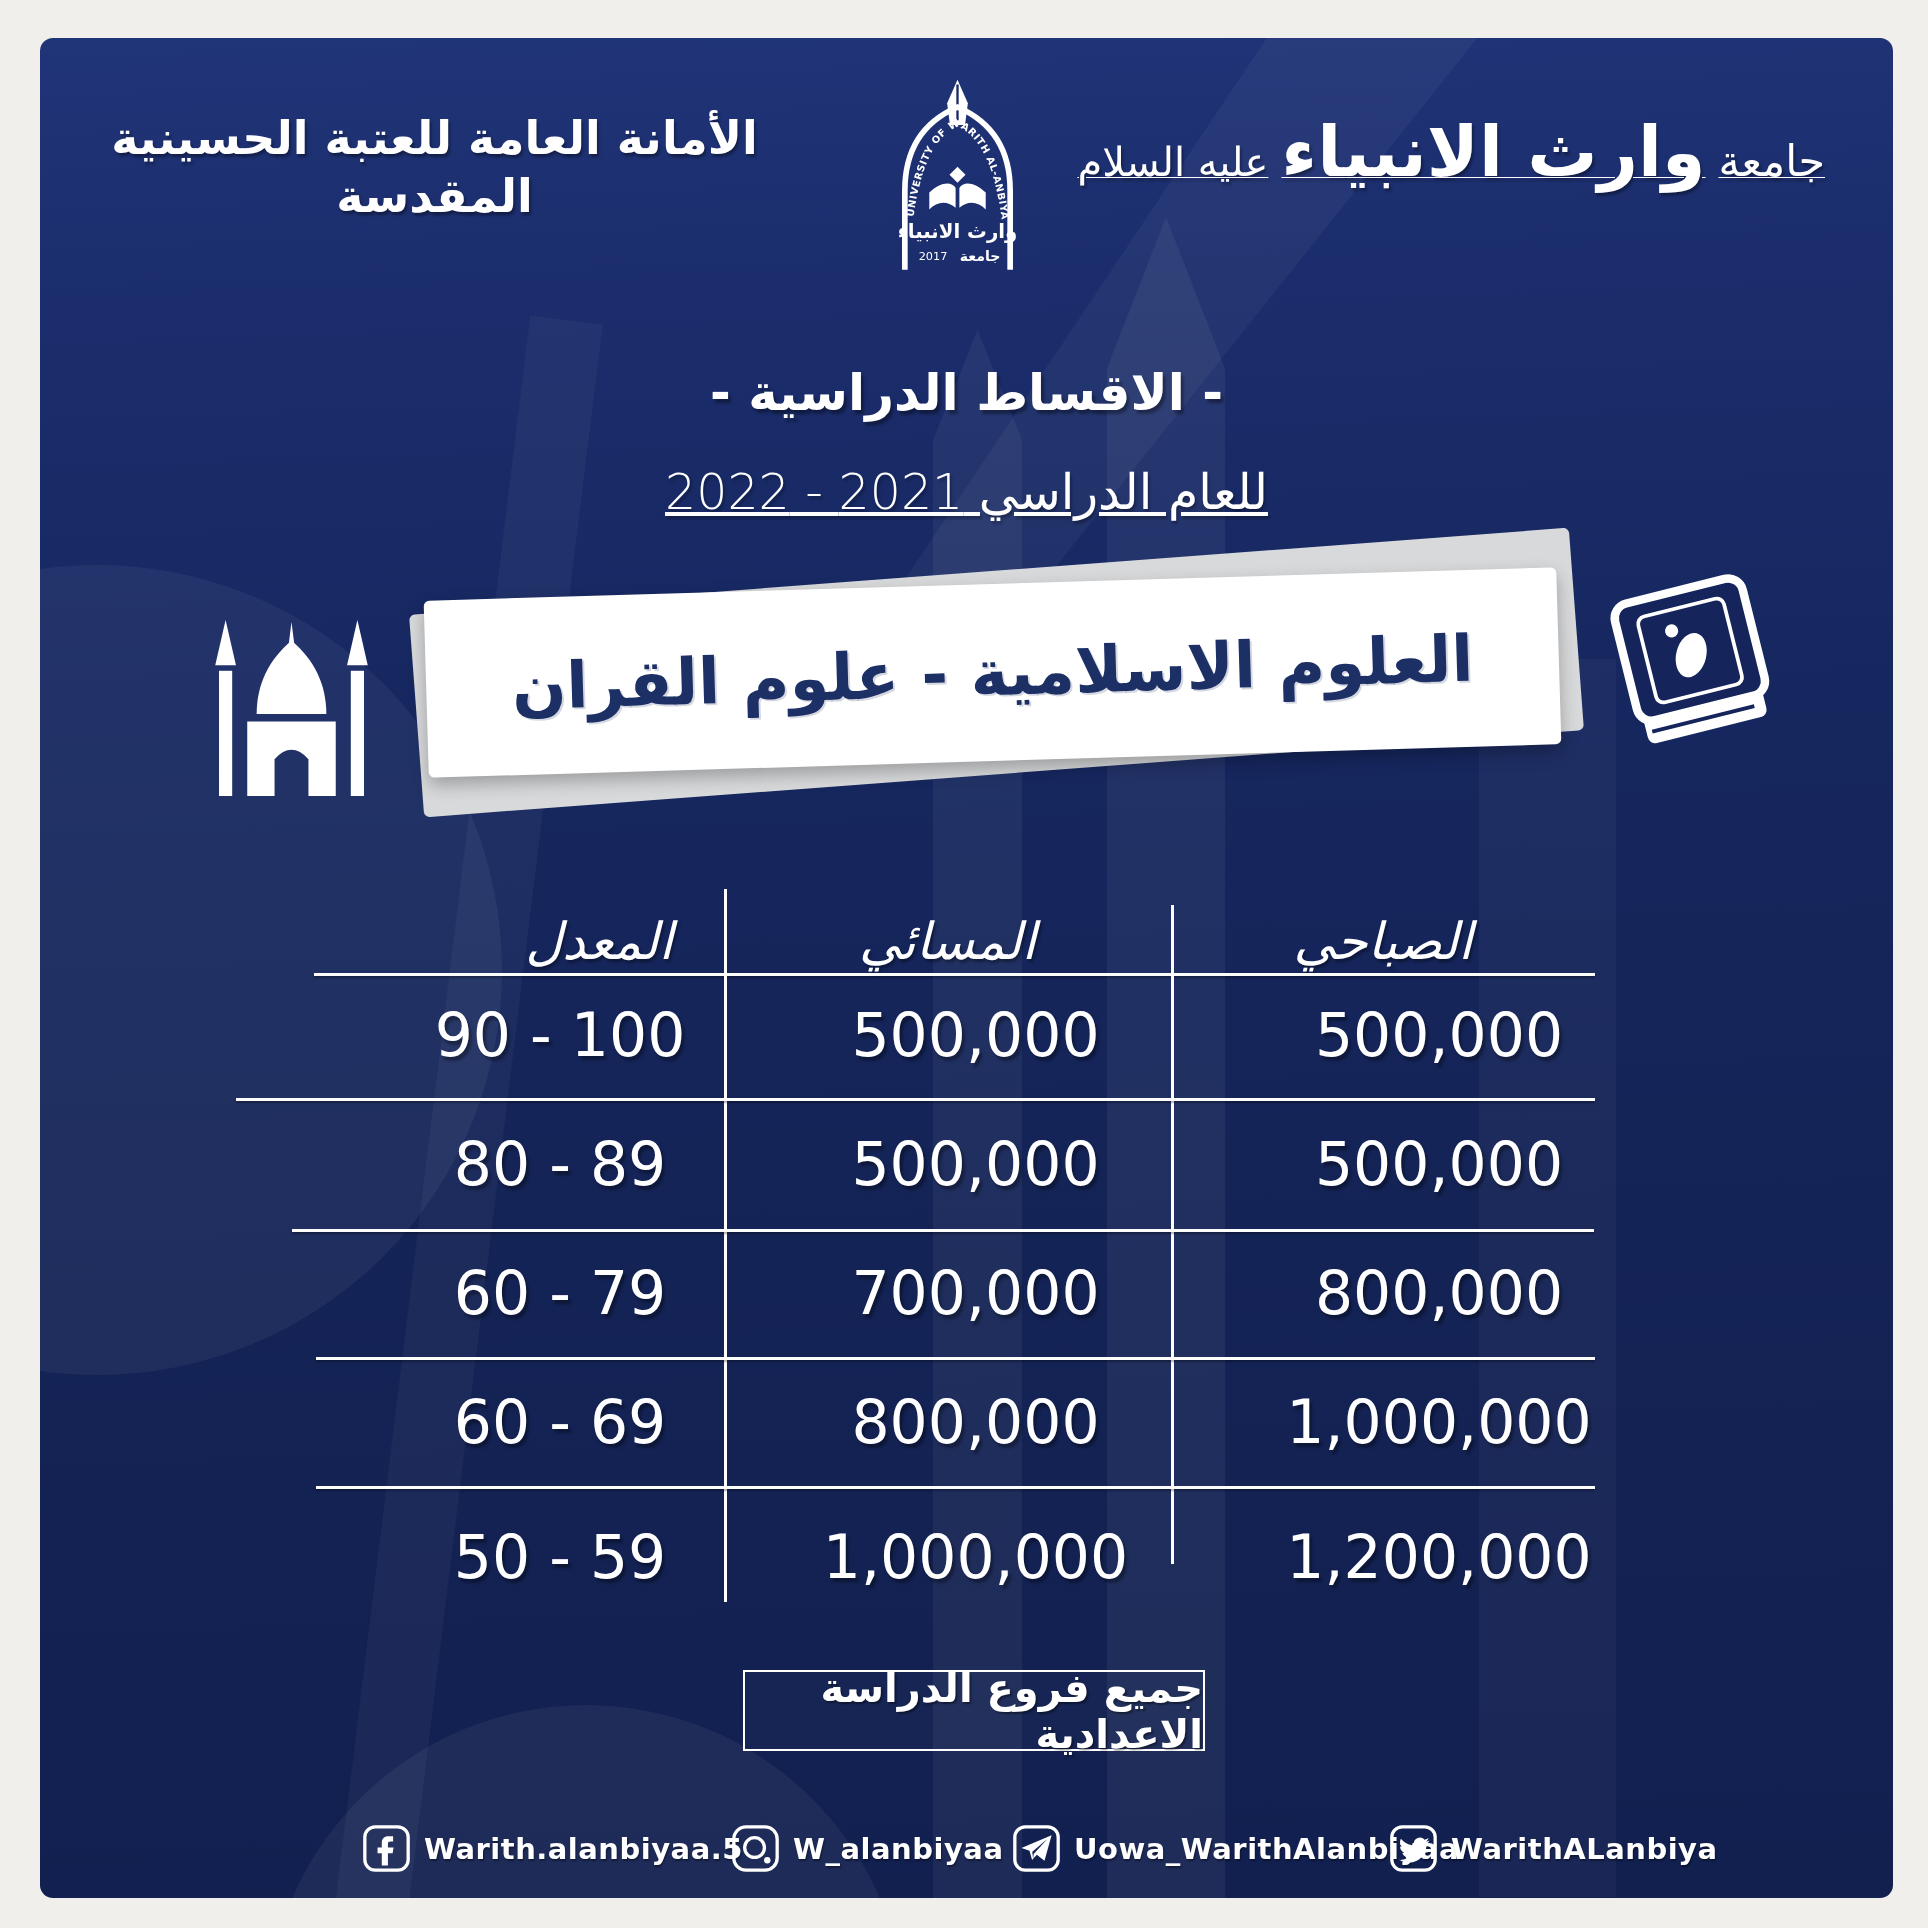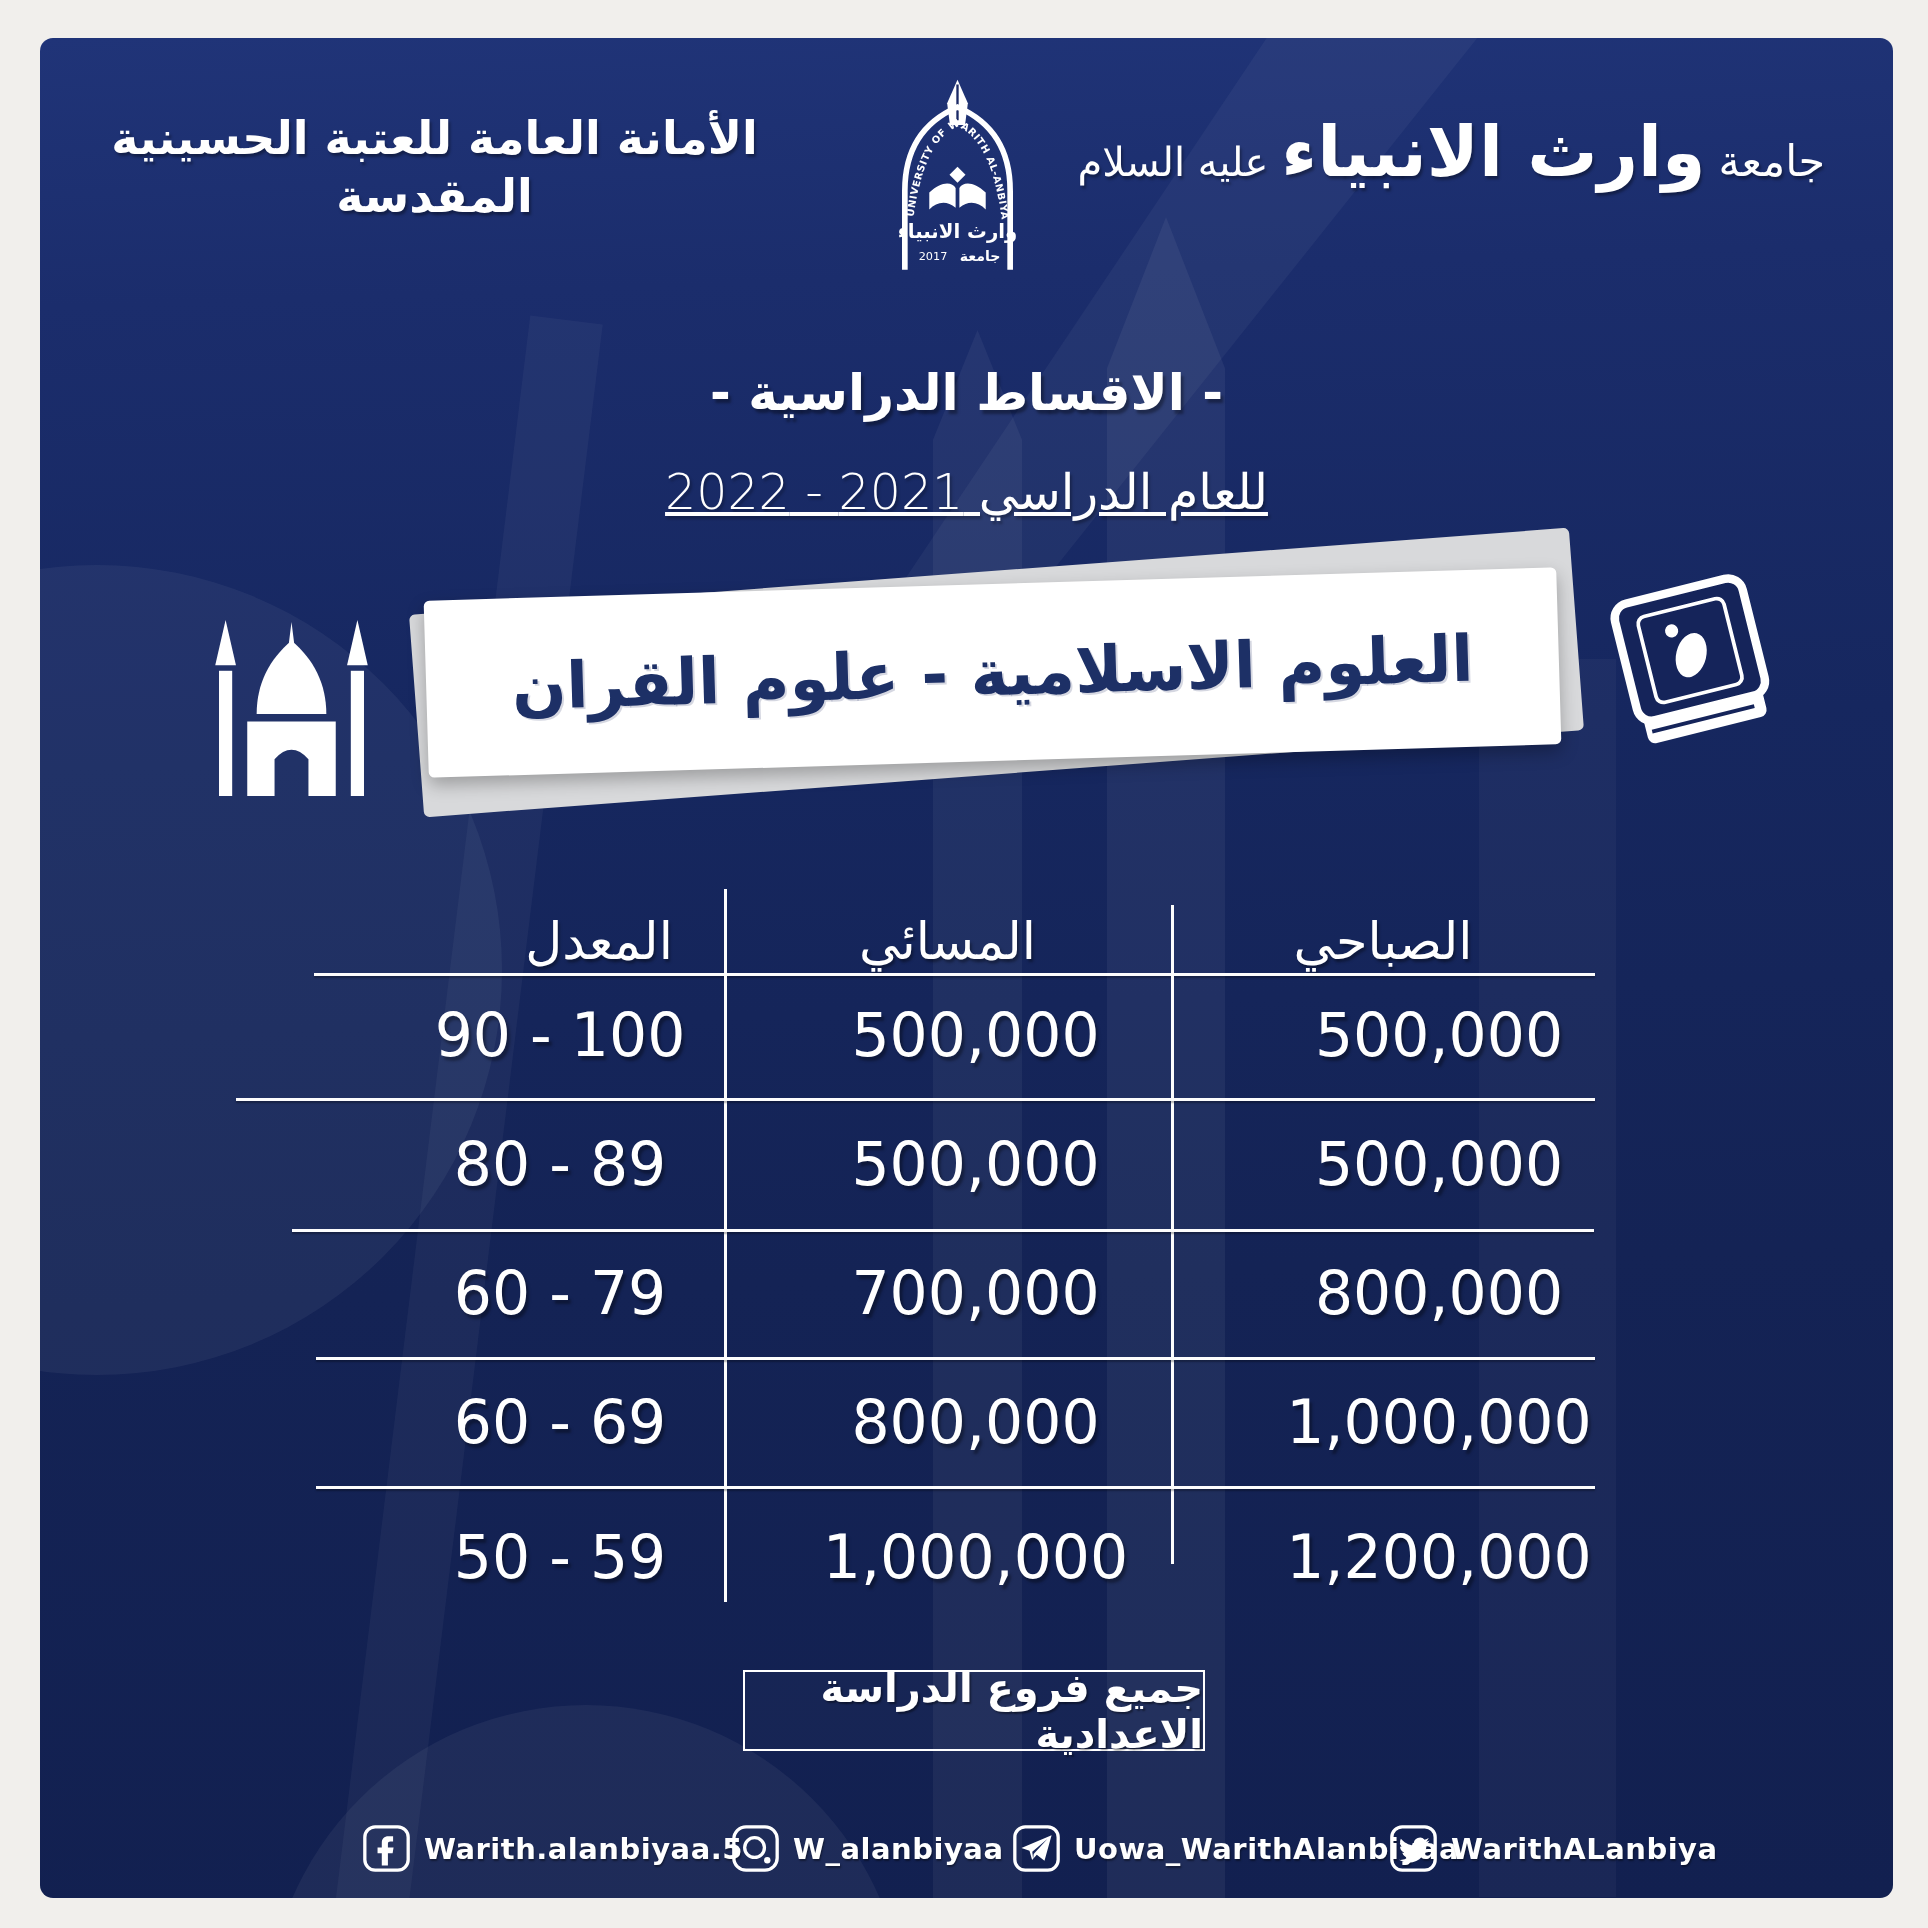--- a/index.html
+++ b/index.html
@@ -22,21 +22,21 @@
   .wm-dome-b{left:226px;top:1667px;width:640px;height:640px;border-radius:50%;
     background:rgba(255,255,255,.05);}
   .wm-diag{left:650px;top:-75px;width:847px;height:659px;background:rgba(255,255,255,.045);
     clip-path:polygon(74% 0,100% 0,38% 100%,22% 100%);}
   
   .calligraphy{position:absolute;left:62px;top:72px;width:665px;text-align:center;
     font-size:46px;font-weight:bold;line-height:1.25;direction:rtl;
     text-shadow:1.9px 2.8px 2.8px rgba(0,0,0,.35);}
   .emblem{position:absolute;left:846px;top:38px;}
   .univ-line{position:absolute;right:68px;top:73px;direction:rtl;text-align:center;
-    white-space:nowrap;text-shadow:1.9px 2.8px 2.8px rgba(0,0,0,.35);}
+    white-space:nowrap;text-shadow:1.9px 2.8px 2.8px rgba(0,0,0,.35);text-decoration:underline;}
   .univ-line .pre{font-size:43px;font-weight:400;}
   .univ-line .name{font-size:70px;font-weight:bold;margin:0 13px;}
   .univ-line .suf{font-size:40px;font-weight:300;}
   
   .title{position:absolute;left:0;top:326px;width:100%;text-align:center;direction:rtl;
     font-size:50px;font-weight:bold;letter-spacing:0.9px;text-shadow:2.8px 3.8px 2.8px rgba(0,0,0,.35);}
   .subtitle{position:absolute;left:0;top:426px;width:100%;text-align:center;direction:rtl;
     font-size:49px;font-weight:300;text-shadow:1.9px 2.8px 2.8px rgba(0,0,0,.3);text-decoration:underline;}
   
   .banner-wrap{position:absolute;left:0;top:0;width:100%;height:100%;}
@@ -45,21 +45,21 @@
   .banner-white{position:absolute;left:386px;top:546px;width:1133px;height:177px;
     background:#ffffff;transform:rotate(-1.7deg);border-radius:5.6px;
     box-shadow:0 7.5px 17px rgba(0,0,0,.28);display:flex;align-items:center;justify-content:center;}
   .banner-white .dep{direction:rtl;font-size:64px;font-weight:bold;color:#1d3066;
     text-shadow:1.9px 1.9px 0 rgba(20,35,90,.18);white-space:nowrap;}
   .mosque{position:absolute;left:162px;top:565px;}
   .quran{position:absolute;left:1558px;top:527px;transform:rotate(-14deg);}
   
   .ftable{position:absolute;left:196px;top:843px;width:1359px;height:753px;}
   .thead{position:absolute;left:78px;top:0;width:1281px;height:90px;display:grid;
-    grid-template-columns:410px 447px 424px;direction:ltr;}
+    grid-template-columns:410px 447px 424px;direction:ltr;font-style:italic;}
   .hcell{display:flex;align-items:flex-end;justify-content:center;font-size:51px;
     font-weight:400;direction:rtl;text-shadow:1.9px 2.8px 2.8px rgba(0,0,0,.35);}
   .hcell.avg,.cell.avg{padding-left:160px;}
   .trow{position:absolute;left:0;width:1359px;display:grid;
     grid-template-columns:488px 447px 424px;direction:ltr;gap:28px;}
   .cell{display:flex;align-items:center;justify-content:center;font-size:60px;
     font-weight:400;direction:ltr;text-shadow:2.8px 3.8px 2.8px rgba(0,0,0,.35);}
   .hline{position:absolute;height:2.8px;background:#fdfdfd;box-shadow:0 1.9px 1.9px rgba(0,0,0,.3);}
   .vline{position:absolute;width:2.8px;background:#fdfdfd;}
   

